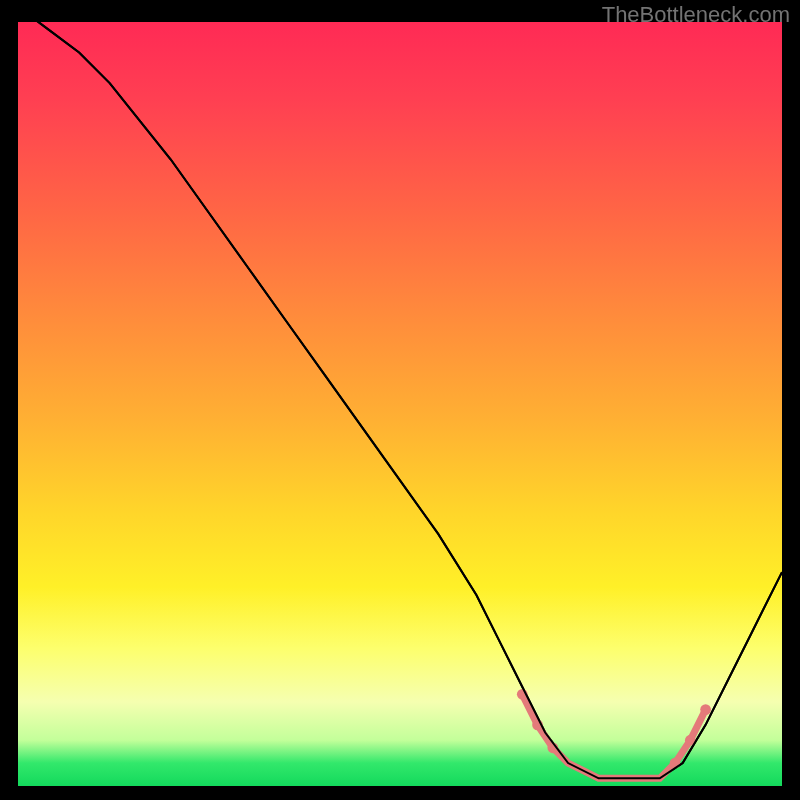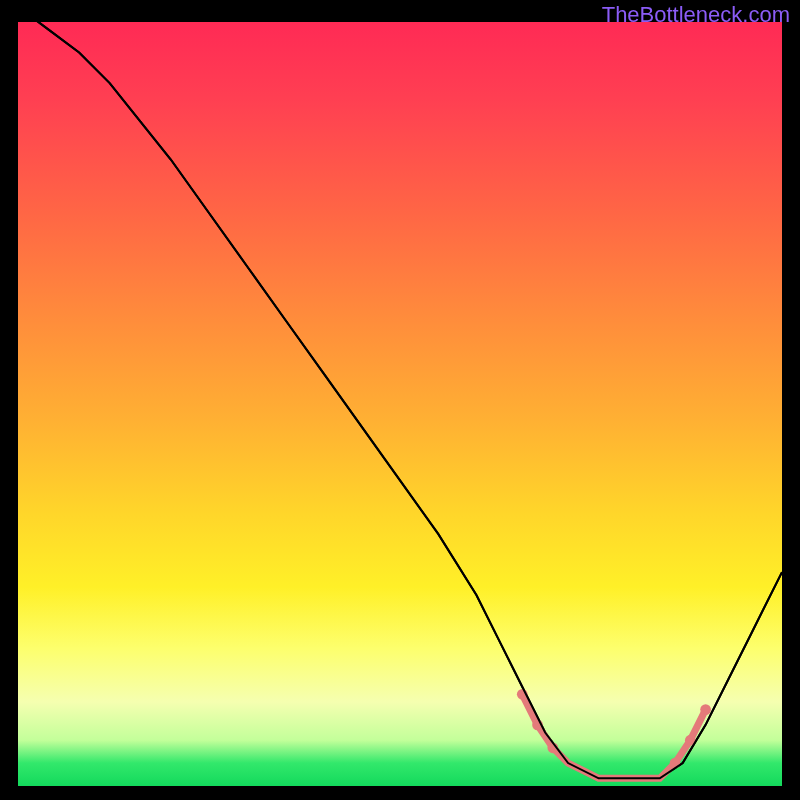--- a/index.html
+++ b/index.html
@@ -8,21 +8,21 @@
     width: 800px;
     height: 800px;
     background: #000;
     overflow: hidden;
     font-family: Arial, Helvetica, sans-serif;
   }
   .watermark {
     position: absolute;
     top: 2px;
     right: 10px;
-    color: #8b5cf6;
+    color: #737373;
     font-size: 22px;
     font-weight: 500;
     z-index: 10;
   }
   .chart-frame {
     position: absolute;
     left: 18px;
     top: 22px;
     width: 764px;
     height: 764px;

